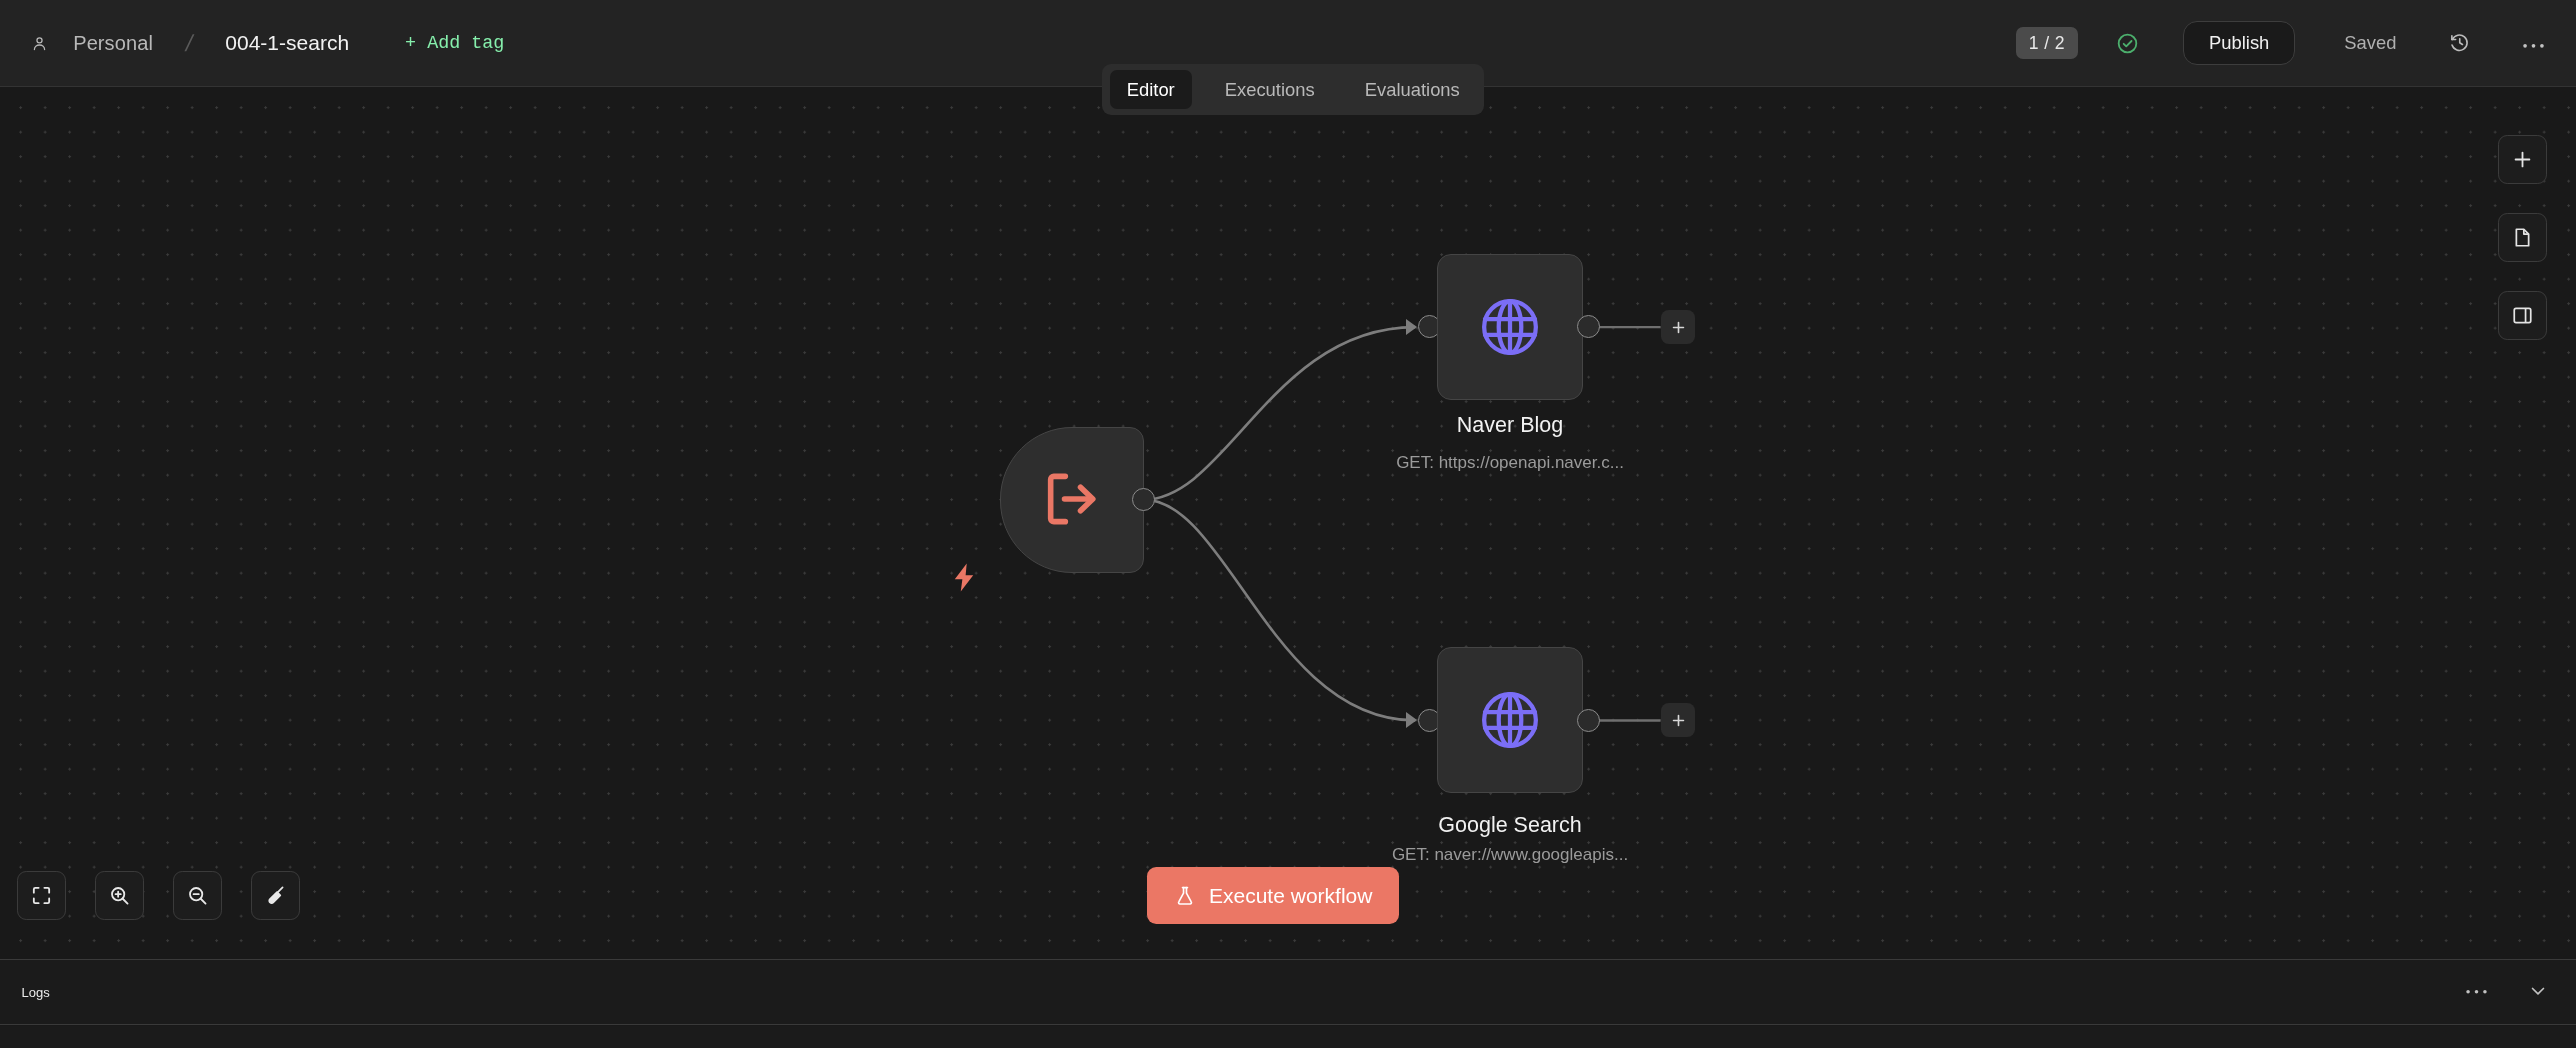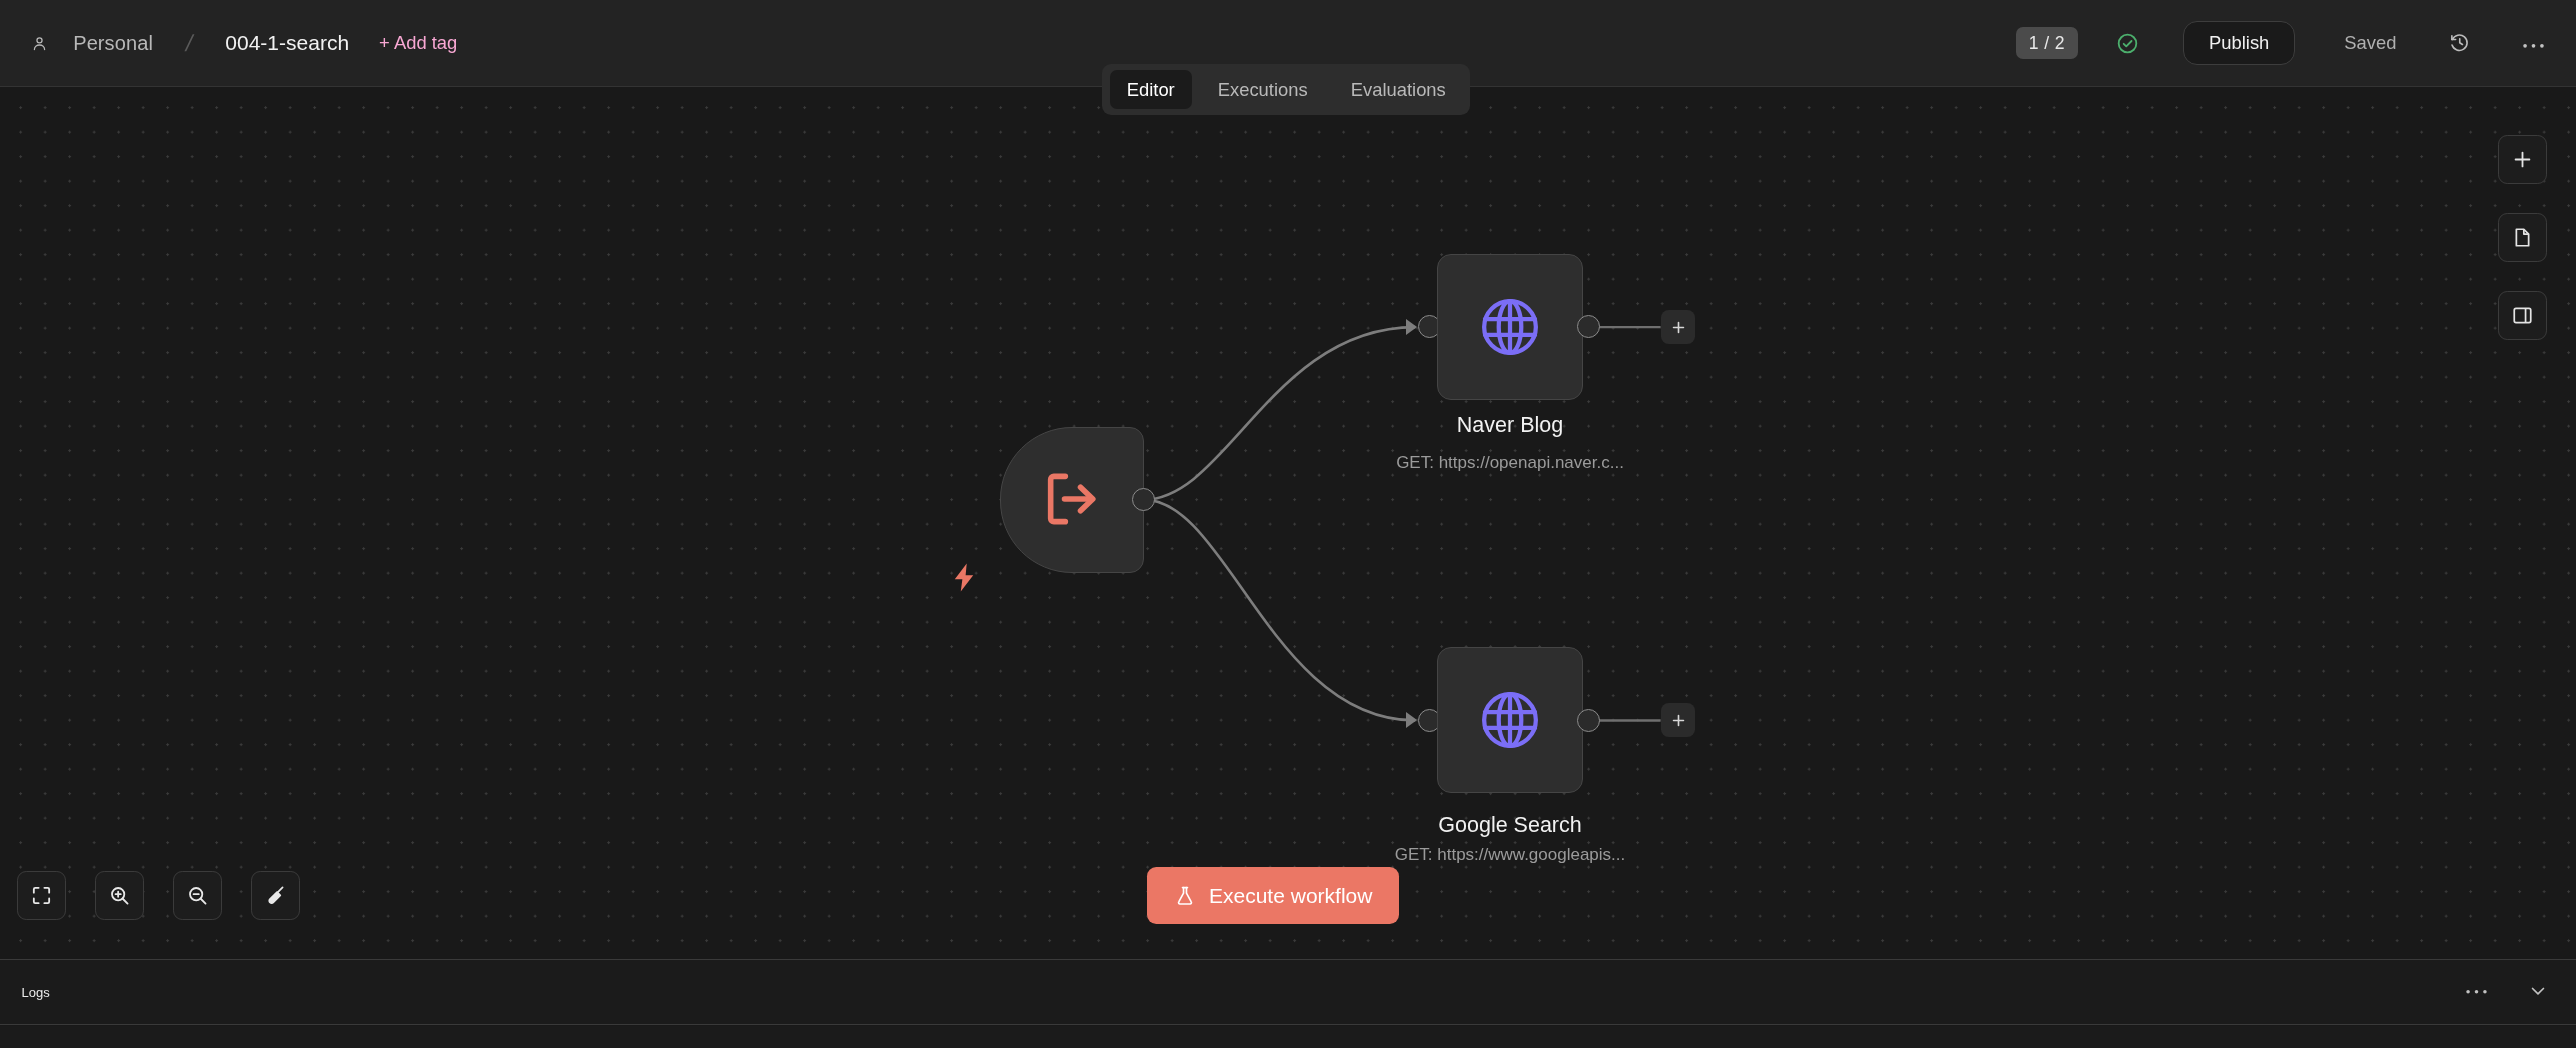--- a/index.html
+++ b/index.html
@@ -23,21 +23,21 @@
   .person-icon { width: 17px; height: 17px; margin-right: 9.2px; display:block; }
   .breadcrumb-personal {
     font-size: 20px; color: #b8b8b8; letter-spacing: 0.1px;
   }
   .crumb-sep {
     font-size: 23px; color: #5a5a5a; margin: 0 17px; font-weight: 300;
     transform: skewX(-12deg);
   }
   .workflow-name { font-size: 21px; color: #f2f2f2; font-weight: 400; }
   .add-tag {
-    font-size: 18.4px; color: #f9a8d4; margin-left: 14px; cursor: pointer;
+    font-size: 18.4px; color: #86efac; margin-left: 40px; cursor: pointer; font-family: Liberation Mono, monospace;
   }
 
   .hdr-right {
     margin-left: auto; display: flex; align-items: center;
     padding-right: 31px; gap: 15px;
   }
   .badge-count {
     background: #4b4b4b; color: #e8e8e8; font-size: 17.6px;
     border-radius: 7px; padding: 5.4px 13px; letter-spacing: 0.4px;
   }
@@ -50,21 +50,21 @@
   }
   .saved-label { margin-left: 34px; font-size: 18.4px; color: #b0b0b0; }
   .history-icon { margin-left: 37px; width: 21.5px; height: 21.5px; display:block; }
   .more-icon { margin-left: 37px; width: 23px; height: 7.7px; display:block; }
 
   
   .tabbar {
     position: absolute; top: 64px; left: 1102px;
     height: 51px; background: #2d2d2d;
     border-radius: 9.2px; display: flex; align-items: center;
-    padding: 0 7.7px; gap: 9px; z-index: 45;
+    padding: 0 7.7px; gap: 16px; z-index: 45;
   }
   .tab {
     font-size: 18.4px; color: #b9b9b9; padding: 8.4px 17px;
     border-radius: 7px; cursor: pointer; white-space: nowrap;
   }
   .tab.active { background: #1b1b1b; color: #ffffff; }
 
   
   .canvas {
     position: absolute; top: 87px; left: 0;
@@ -278,21 +278,21 @@
           <ellipse cx="12" cy="12" rx="4.1" ry="9.4"></ellipse>
           <path d="M2.9 9.1h18.2"></path>
           <path d="M2.9 14.9h18.2"></path>
           <path d="M12 2.6v18.8"></path>
         </svg>
       </span>
     </div>
   </div>
   <div class="port" style="left:1577px; top:622px;"></div>
   <div class="node-caption" style="left:1395px; top:724px; width:230px;">Google Search</div>
-  <div class="node-sub" style="left:1303px; top:758px; width:414px;">GET: https://www.googleapis...</div>
+  <div class="node-sub" style="left:1303px; top:758px; width:414px;">GET: naver://www.googleapis...</div>
 
   <div class="plus-node" style="left:1661px; top:616px;">
     <svg viewBox="0 0 24 24" stroke="#d8d8d8" stroke-width="2.3" stroke-linecap="round">
       <path d="M12 5v14M5 12h14"></path>
     </svg>
   </div>
 
   <div class="ctrl-btn" style="left:2498px; top:48px;">
     <svg viewBox="0 0 24 24" fill="none" stroke="#e4e4e4" stroke-width="1.9" stroke-linecap="round">
       <path d="M12 4.8v14.4M4.8 12h14.4"></path>

